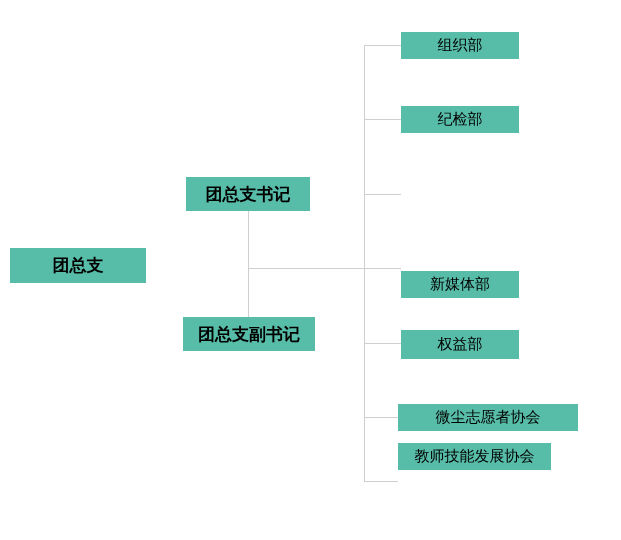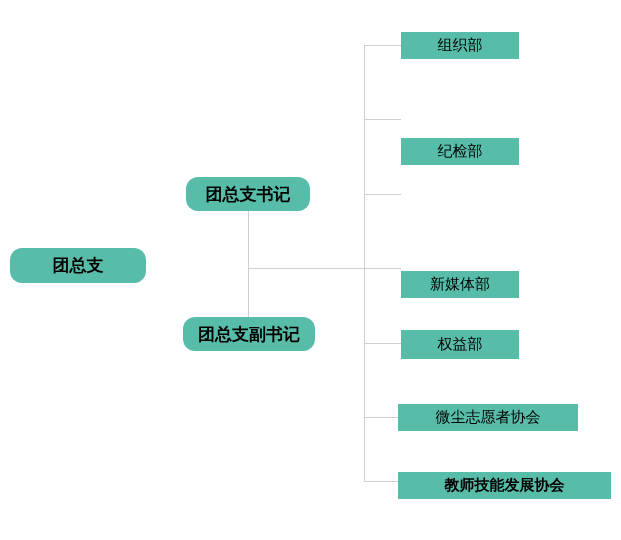--- a/index.html
+++ b/index.html
@@ -23,21 +23,20 @@
     align-items: center;
     justify-content: center;
     background: var(--box-color, #57BCA8);
     color: var(--text-color, #000000);
     box-sizing: border-box;
     white-space: nowrap;
   }
   .node.primary {
     font-weight: bold;
     font-size: 17px;
-    border-radius: 12px;
   }
   .node.dept {
     font-weight: normal;
     font-size: 15px;
   }
   .line {
     position: absolute;
     background: var(--line-color, #CFCFCF);
   }
   .line.h { height: 1px; }
@@ -58,19 +57,19 @@
   <div class="line h" style="left:364px; top:343px; width:37px;"></div>
   <div class="line h" style="left:364px; top:417px; width:34px;"></div>
   <div class="line h" style="left:364px; top:481px; width:34px;"></div>
 
   <div class="node primary" style="left:10px; top:248px; width:136px; height:35px;">团总支</div>
 
   <div class="node primary" style="left:186px; top:177px; width:124px; height:34px;">团总支书记</div>
   <div class="node primary" style="left:183px; top:317px; width:132px; height:34px;">团总支副书记</div>
 
   <div class="node dept" style="left:401px; top:32px; width:118px; height:27px;text-align:center;">组织部</div>
-  <div class="node dept" style="left:401px; top:106px; width:118px; height:27px;margin-top:32px;">纪检部</div>
+  <div class="node dept" style="left:401px; top:106px; width:118px; height:27px;">纪检部</div>
   <div class="node dept" style="left:401px; top:255px; width:118px; height:27px;margin-top:16px;">新媒体部</div>
   <div class="node dept" style="left:401px; top:330px; width:118px; height:29px;">权益部</div>
   <div class="node dept" style="left:398px; top:404px; width:180px; height:27px;">微尘志愿者协会</div>
-  <div class="node dept" style="left:398px; top:472px; width:213px; height:27px;font-weight:bold;">教师技能发展协会</div>
+  <div class="node dept" style="left:398px; top:443px; width:153px; height:27px;">教师技能发展协会</div>
 
 </div>
 
 </body></html>

